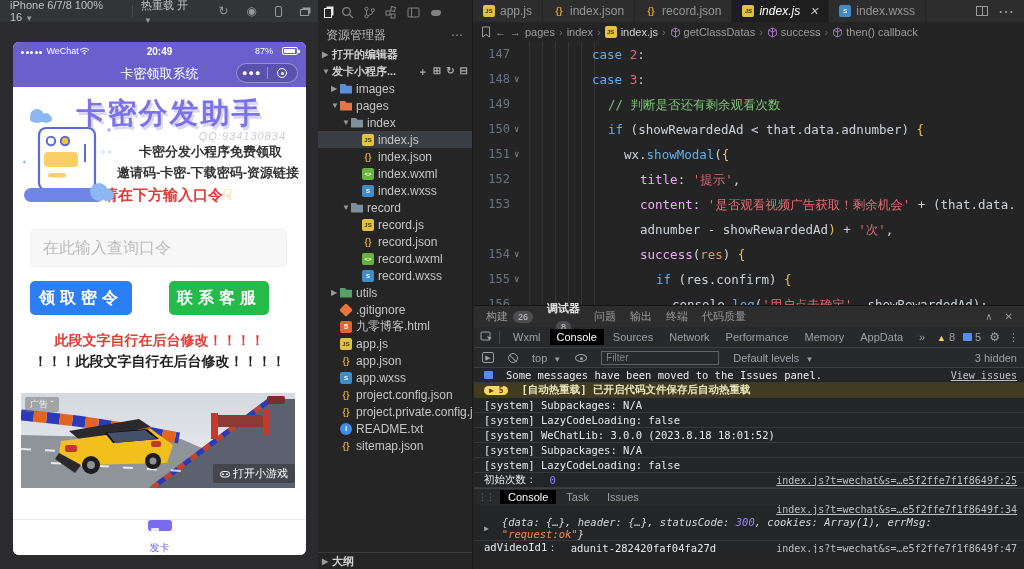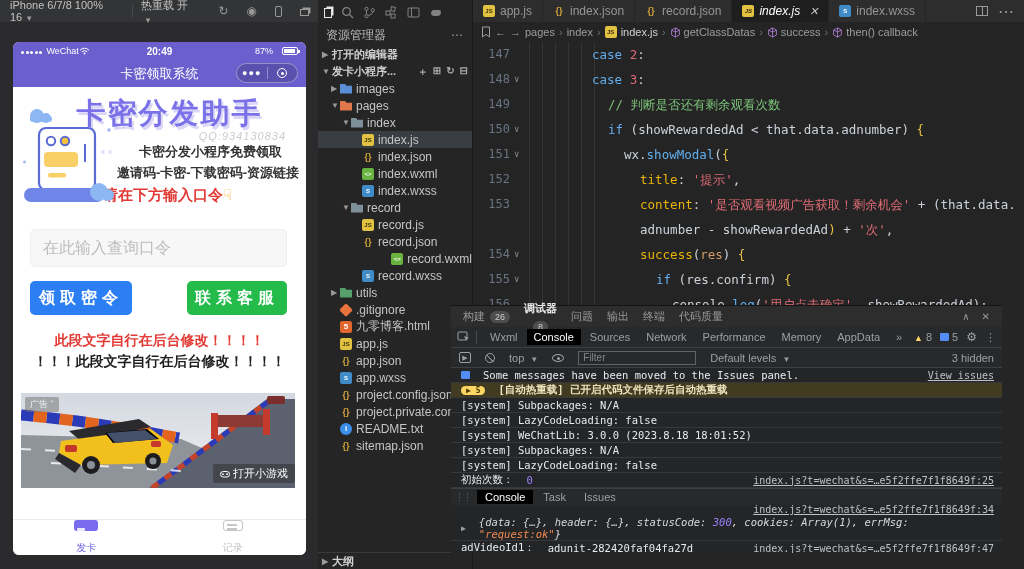--- a/index.html
+++ b/index.html
@@ -37,21 +37,21 @@
   #p-line1 { position:absolute; left:110px; top:101px; width:175px; text-align:center; font-size:13px; font-weight:bold; color:#333; }
   #p-line2 { position:absolute; left:100px; top:122px; width:190px; text-align:center; font-size:13px; font-weight:bold; color:#333; }
   #p-cta-line { position:absolute; left:90px; top:144px; font-size:15px; font-weight:bold; color:#e23a35; }
   #p-cta-line .hand { color:#f5b43c; font-weight:normal; }
   #p-illustration { position:absolute; left:6px; top:58px; }
 
   #p-input { position:absolute; left:17px; top:187px; width:257px; height:38px; background:#f7f7f7; border:1px solid #efefef; border-radius:5px; font-size:16px; color:#333; padding:0 12px; outline:none; font-family:"Liberation Sans",sans-serif; }
   #p-input::placeholder { color:#bdbdbd; }
   .p-btn { position:absolute; top:239px; height:34px; border:none; border-radius:5px; color:#fff; font-size:16px; font-weight:bold; letter-spacing:5px; text-align:center; line-height:34px; font-family:"Liberation Sans",sans-serif; }
   #p-btn1 { left:17px; width:102px; background:#2c7ef3; }
-  #p-btn2 { left:174px; width:100px; background:#24bb4b; }
+  #p-btn2 { left:156px; width:100px; background:#24bb4b; }
   #p-notice-red { position:absolute; left:0; top:290px; width:100%; text-align:center; font-size:14px; font-weight:bold; color:#e23a35; }
   #p-notice-dark { position:absolute; left:0; top:311px; width:100%; text-align:center; font-size:14px; font-weight:bold; color:#1e1e1e; }
 
   #p-ad { position:absolute; left:8px; top:351px; width:274px; height:95px; overflow:hidden; }
   #p-ad svg { display:block; }
   #p-ad-label { position:absolute; left:4px; top:4px; background:rgba(110,110,110,.5); color:#f0f0f0; font-size:9px; padding:1px 5px; border-radius:2px; }
   #p-ad-cta { position:absolute; right:0; bottom:5px; background:rgba(50,50,50,.55); color:#fff; font-size:11px; padding:2px 7px; border-radius:2px; display:flex; align-items:center; gap:3px; }
 
   #p-tabbar { position:absolute; left:0; bottom:0; width:100%; height:36px; border-top:1px solid #ebebeb; background:#fff; display:flex; }
   .ptab { flex:1; display:flex; flex-direction:column; align-items:center; justify-content:center; gap:10px; font-size:10px; }
@@ -107,24 +107,24 @@
   #ebread .sep { color:#6e6e6e; }
   #ebread .file { color:#d0d0d0; display:flex; align-items:center; gap:4px; }
   #ecode { position:relative; height:263px; overflow:hidden; font-family:"DejaVu Sans Mono", monospace; font-size:12.5px; }
   #guides { position:absolute; left:56px; top:0; bottom:0; width:66px; background:repeating-linear-gradient(90deg, #343434 0 1px, transparent 1px 13px); }
   .cline { position:relative; height:25px; line-height:25px; white-space:pre; }
   .lnum { position:absolute; left:0; width:37px; text-align:right; color:#6a7480; font-size:12px; }
   .lfold { position:absolute; left:41px; color:#8a8a8a; font-size:9px; }
   .ltext { position:absolute; }
   .tok-k { color:#61aeee; } .tok-n { color:#e06c75; } .tok-c { color:#7cc379; }
   .tok-s { color:#e06c75; } .tok-p { color:#ccd2da; } .tok-f { color:#61afef; }
-  .tok-b { color:#e8c245; } .tok-d { color:#eab308; } .tok-o { color:#d19a66; }
+  .tok-b { color:#e8c245; } .tok-d { color:#f0abfc; } .tok-o { color:#d19a66; }
 
   
-  #debugger { position:absolute; left:451px; top:305px; width:551px; height:200px; background:#28292b; border-top:1px solid #141414; }
+  #debugger { position:absolute; left:474px; top:305px; width:551px; height:200px; background:#28292b; border-top:1px solid #141414; }
   #dbg-row1 { height:21px; display:flex; align-items:center; gap:14px; padding:0 12px; font-size:11px; color:#9a9a9a; background:#2d2d2d; }
   .ptab-item { display:flex; align-items:center; gap:5px; }
   .ptab-item.active { color:#e8e8e8; font-weight:bold;flex-direction:column; }
   .badge { background:#4d4d4f; color:#cccccc; font-size:9px; border-radius:7px; padding:1px 5px; font-weight:normal; }
   #dbg-row1 .r1right { margin-left:auto; display:flex; gap:12px; color:#9a9a9a; font-size:10px; }
   #dbg-row2 { height:21px; display:flex; align-items:center; font-size:11px; color:#9aa0a6; background:#28292b; border-bottom:1px solid #3c4043; padding:0 6px; gap:2px; }
   .dtab { padding:2px 7px; }
   .dtab.active { background:#000000; color:#ffffff; }
   .vsep { width:1px; height:13px; background:#4a4a4a; margin:0 4px; }
   #dbg-row2 .r2right { margin-left:auto; display:flex; align-items:center; gap:8px; }
@@ -276,24 +276,20 @@
             </svg>
           <span>打开小游戏</span>
         </span>
       </div>
 
       <div id="p-tabbar">
           <div class="ptab active">
             <span class="card-ic"></span>
             <span>发卡</span>
           </div>
-          <div class="ptab inactive">
-            <span class="doc-ic"></span>
-            <span>记录</span>
-          </div>
         </div>
     </div>
   </div>
 
   <div id="explorer">
     <div id="exp-iconbar">
       <span class="eic active">
           <span class="copy-glyph"></span>
         </span>
       <span class="eic">
@@ -391,21 +387,21 @@
         <div class="trow" style="padding-left: 35px;">
           <span class="arrow"></span>
           <span class="fic js">JS</span>
           <span class="tlabel">record.js</span>
         </div>
         <div class="trow" style="padding-left: 35px;">
           <span class="arrow"></span>
           <span class="fic json">{}</span>
           <span class="tlabel">record.json</span>
         </div>
-        <div class="trow" style="padding-left: 35px; justify-content: flex-end;">
+        <div class="trow" style="padding-left: 35px;">
           <span class="arrow"></span>
           <span class="fic wxml">&lt;&gt;</span>
           <span class="tlabel">record.wxml</span>
         </div>
         <div class="trow" style="padding-left: 35px;">
           <span class="arrow"></span>
           <span class="fic wxss">S</span>
           <span class="tlabel">record.wxss</span>
         </div>
         <div class="trow" style="padding-left: 13px;">

